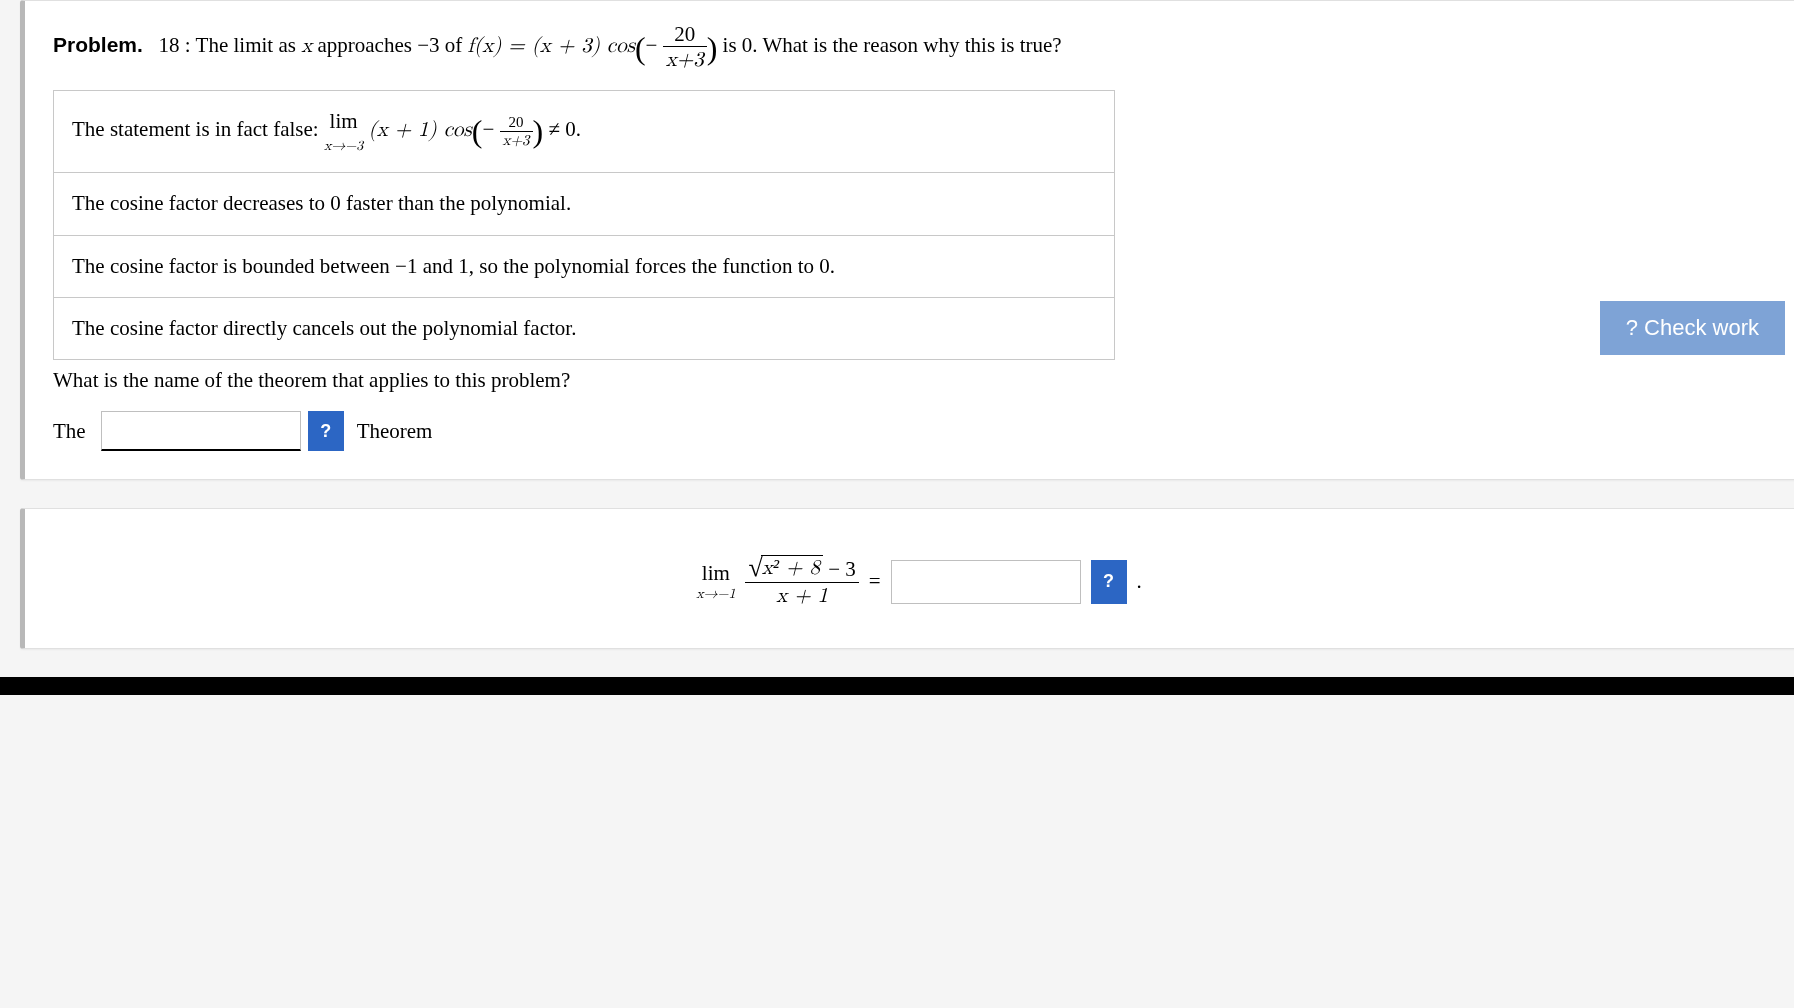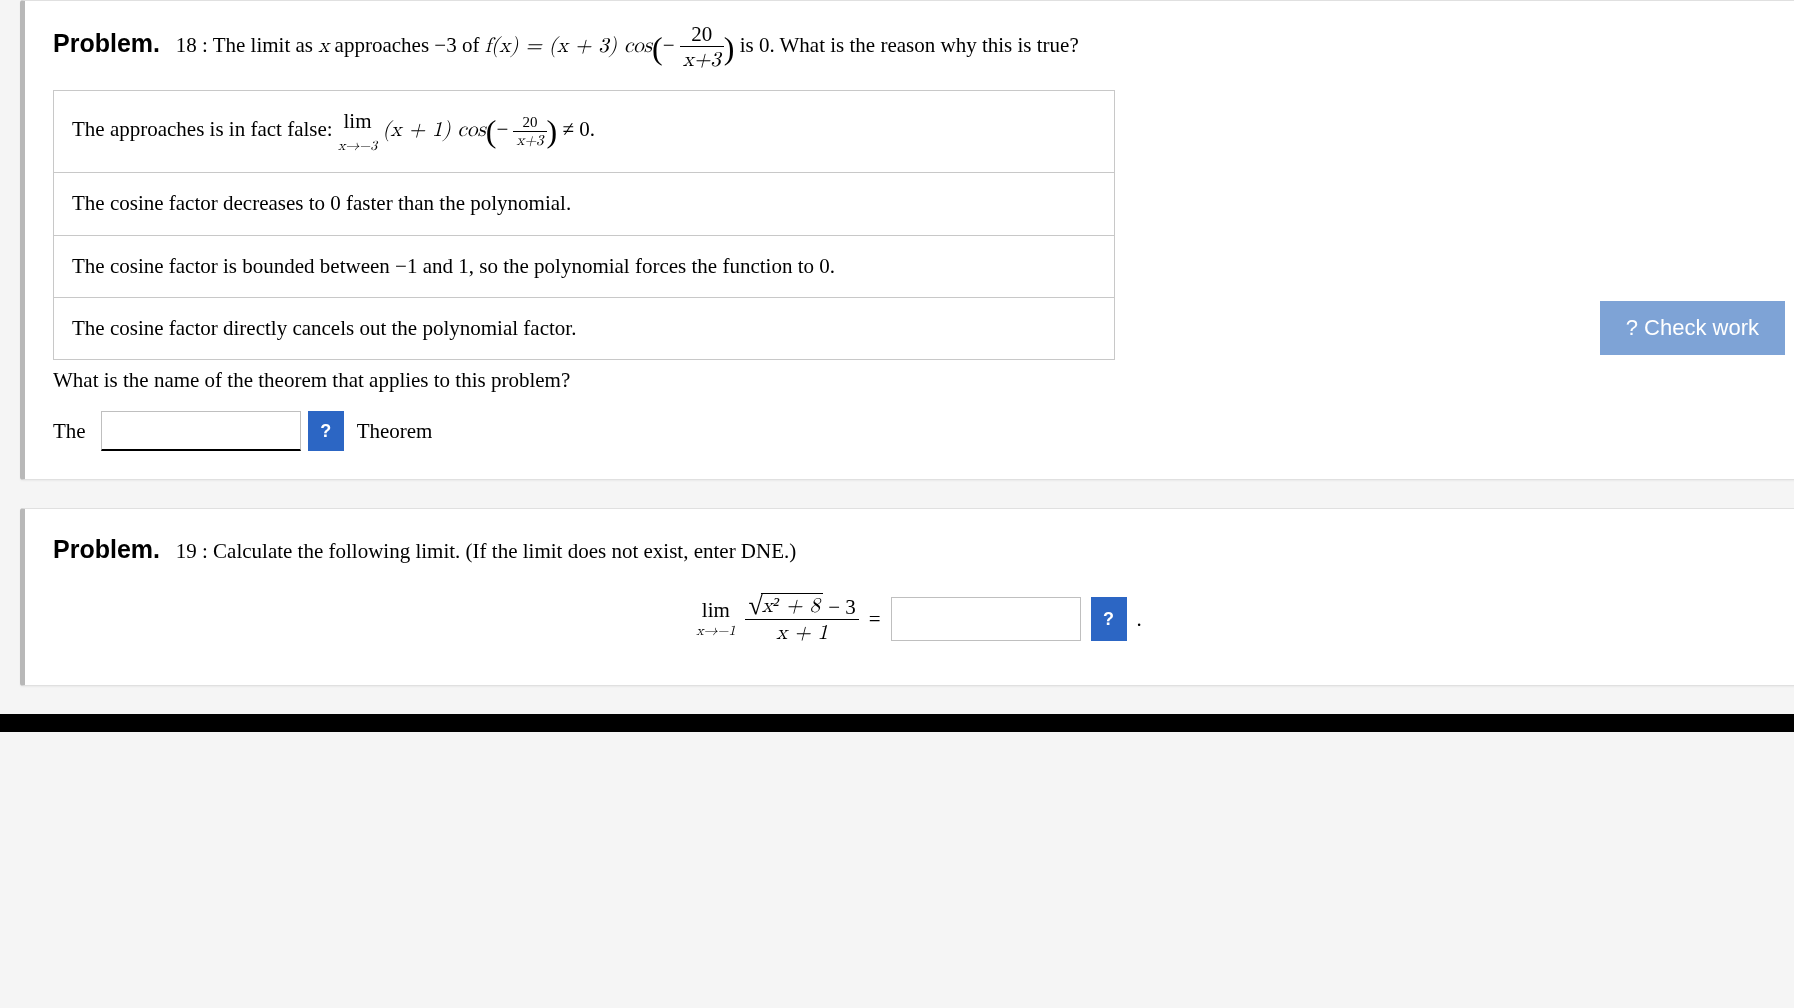--- a/index.html
+++ b/index.html
@@ -25,21 +25,21 @@
     position: relative;
     box-shadow: 0 1px 2px rgba(0,0,0,0.05);
   }
   .problem-header {
     margin-bottom: 18px;
     line-height: 1.5;
   }
   .problem-label {
     font-weight: bold;
     font-family: Arial, Helvetica, sans-serif;
-    font-size: 25px;
+    font-size: 21px;
   }
   .math {
     font-family: 'Latin Modern Math', 'Cambria Math', Georgia, serif;
     font-style: italic;
   }
   .mathup {
     font-style: normal;
   }
   .choices {
     border: 1px solid #c8c8c8;
@@ -182,21 +182,21 @@
 
   <div class="problem-box">
     <div class="problem-header">
       <span class="problem-label">Problem.</span>
       &nbsp;&nbsp;<span>18</span>
       <span>: The limit as </span><span class="math">x</span><span> approaches </span><span>−3</span><span> of </span><span class="math"><span>f(x) = (x + 3) cos</span></span><span class="paren-big">(</span><span class="mathup">−&nbsp;</span><span class="frac"><span class="num">20</span><span class="den math">x+3</span></span><span class="paren-big">)</span><span> is 0. What is the reason why this is true?</span>
     </div>
 
     <div class="choices">
       <div class="choice">
-        <span>The approaches is in fact false: </span>
+        <span>The statement is in fact false: </span>
         <span class="lim"><span class="top">lim</span><span class="bot math">x→−3</span></span>
         <span class="math">(x + 1) cos</span><span class="paren-big">(</span><span class="mathup">−&nbsp;</span><span class="frac small-frac"><span class="num">20</span><span class="den math">x+3</span></span><span class="paren-big">)</span><span> ≠ 0.</span>
       </div>
       <div class="choice">The cosine factor decreases to 0 faster than the polynomial.</div>
       <div class="choice">The cosine factor is bounded between −1 and 1, so the polynomial forces the function to 0.</div>
       <div class="choice">The cosine factor directly cancels out the polynomial factor.</div>
     </div>
 
     <div class="question2">What is the name of the theorem that applies to this problem?</div>
 
@@ -204,25 +204,20 @@
       <span>The</span>
       <input class="text-input input-theorem" type="text" style="">
       <button class="hint-btn">?</button>
       <span class="after-text">Theorem</span>
     </div>
 
     <button class="check-work">? Check work</button>
   </div>
 
   <div class="problem-box" style="padding-bottom:40px;">
-    <div class="problem-header">
-      <span class="problem-label">Problem.</span>
-      &nbsp;&nbsp;<span>19</span>
-      <span>: Calculate the following limit. (If the limit does not exist, enter DNE.)</span>
-    </div>
 
     <div class="limit-expr">
       <span class="lim">
         <span class="top">lim</span>
         <span class="bot math">x→−1</span>
       </span>
       <span class="frac">
         <span class="num">
           <span class="sqrt">
               <span class="radical">√</span>

